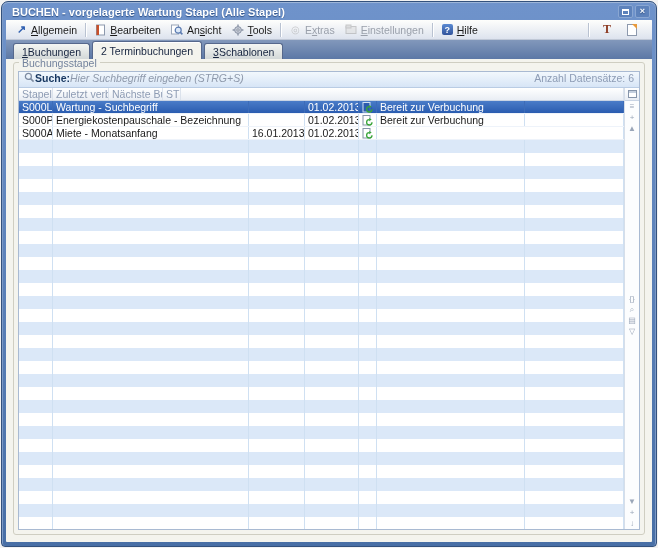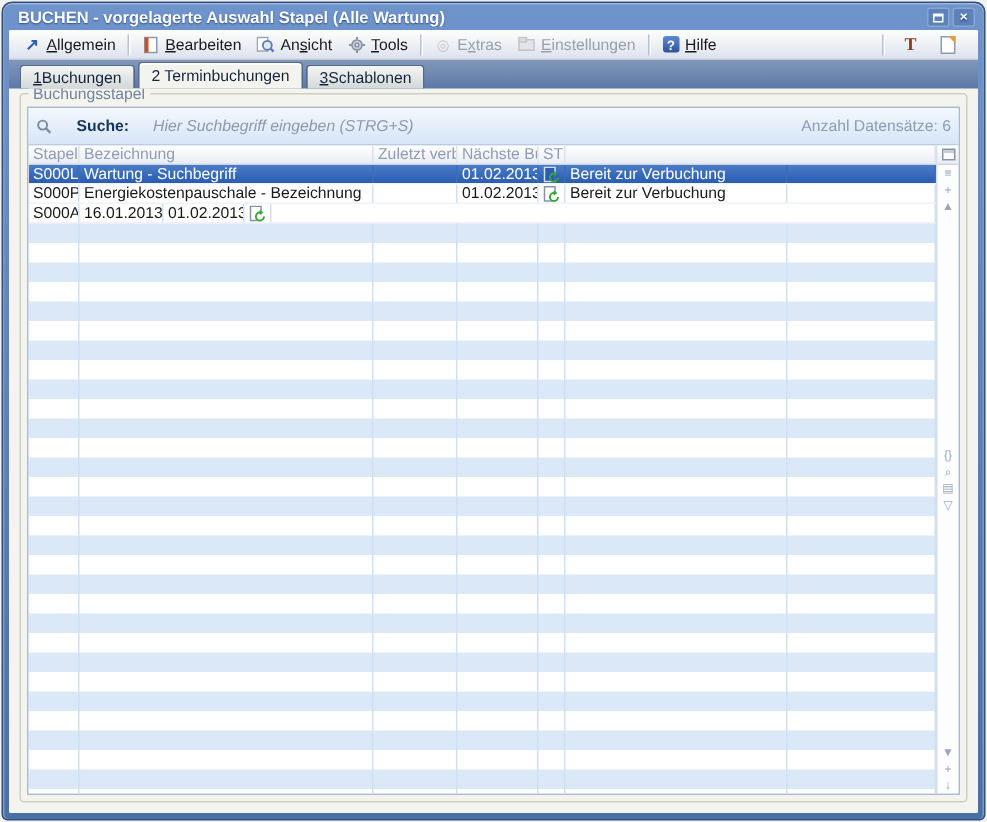--- a/index.html
+++ b/index.html
@@ -46,21 +46,21 @@
   .tab.active{ height:18px; background:#f4f4ee; font-weight:normal; box-shadow:inset 0 1px 0 #fff; position:relative; z-index:2;}
 
   
   .content{ flex:1; padding:3px 7px 7px 7px; overflow:hidden; }
   .groupbox{ height:100%; border:1px solid #cfcec2; border-radius:3px; position:relative; padding:8px 4px 4px 4px; }
   .groupbox legend{ position:absolute; top:-6px; left:5px; background:#f4f4ee; padding:0 3px; font-size:10.5px; color:#73839d; }
   .panel{ height:100%; border:1px solid #a9bad2; background:#fff; display:flex; flex-direction:column; overflow:hidden;}
 
   
   .searchbar{ height:16px; flex:0 0 16px; background:linear-gradient(#f2f8fd,#d7e5f6); border-bottom:1px solid #b9cce4;
-    display:flex; align-items:center; gap:16px; padding:12px 5px; font-size:10.5px; }
+    display:flex; align-items:flex-start; gap:0; padding:0 5px; font-size:10.5px; }
   .search-label{ font-weight:bold; color:#16365f; }
   .search-ph{ font-style:italic; color:#8e99ab; }
   .rec-count{ margin-left:auto; color:#8d9cb5; }
 
   
   .gridwrap{ flex:1; display:flex; overflow:hidden; }
   .grid{ flex:1; display:flex; flex-direction:column; overflow:hidden; font-size:10.5px; }
   .gridhead{ display:flex; height:13px; flex:0 0 13px; background:linear-gradient(#ffffff,#e9edf4);
     border-bottom:1px solid #c9d4e4; color:#8e9cb4; }
   .hcell{ padding:0 3px; border-right:1px solid #dbe2ec; white-space:nowrap; overflow:hidden; line-height:12px; }
@@ -81,21 +81,21 @@
   .ns-ico{ font-size:8px; line-height:11px; height:11px; cursor:default; }
   .ns-gap{ flex:1; }
   .chooser{ width:9px; height:8px; border:1px solid #8795aa; background:#fff; box-shadow:inset 0 2px 0 #c4cfde; }
 </style>
 </head>
 <body>
 
 <div class="window">
 
   <div class="titlebar">
-    <span class="title">BUCHEN - vorgelagerte Auswahl Stapel (Alle Wartung)</span>
+    <span class="title">BUCHEN - vorgelagerte Wartung Stapel (Alle Stapel)</span>
     <span class="tb-ctl">
         <span class="restore-glyph"></span>
       </span>
     <span class="tb-ctl">
         <span class="close-glyph">×</span>
       </span>
   </div>
 
   <div class="app-inner">
 
@@ -194,21 +194,20 @@
             </svg>
             <span class="search-label">Suche:</span>
             <span class="search-ph">Hier Suchbegriff eingeben (STRG+S)</span>
             <span class="rec-count">Anzahl Datensätze: 6</span>
           </div>
 
           <div class="gridwrap">
             <div class="grid">
               <div class="gridhead" id="grid-head">
                   <span class="hcell" style="flex: 0 0 34px; width: 34px;">Stapel</span>
-                  <span class="hcell" style="flex: 0 0 196px; width: 196px;">Bezeichnung</span>
                   <span class="hcell a-right" style="flex: 0 0 56px; width: 56px;">Zuletzt verbucht</span>
                   <span class="hcell" style="flex: 0 0 54px; width: 54px;">Nächste Buchun</span>
                   <span class="hcell" style="flex: 0 0 18px; width: 18px;">ST</span>
                   <span class="hcell" style="flex: 1 1 0%;"></span>
                 </div>
               <div id="grid-body" style="flex:1;overflow:hidden;display:flex;flex-direction:column;">
                   <div class="row datarow selected">
                     <span class="cell" style="flex: 0 0 34px; width: 34px;">S000L</span>
                     <span class="cell" style="flex: 0 0 196px; width: 196px;">Wartung - Suchbegriff</span>
                     <span class="cell a-right" style="flex: 0 0 56px; width: 56px;"></span>
@@ -235,20 +234,21 @@
                         <circle cx="7.3" cy="7.3" r="3.1" fill="#ffffff" opacity="0.85"></circle>
                         <path d="M7.3 4.6 a2.7 2.7 0 1 0 2.7 2.7" fill="none" stroke="#3aa53a" stroke-width="1.3"></path>
                         <path d="M7.1 2.9 l2.6 1.7 -2.6 1.7 z" fill="#3aa53a"></path>
                       </svg>
                     </span>
                     <span class="cell" style="flex: 0 0 148px; width: 148px;">Bereit zur Verbuchung</span>
                     <span class="cell" style="flex: 1 1 0%;"></span>
                   </div>
                   <div class="row datarow">
                     <span class="cell" style="flex: 0 0 34px; width: 34px;">S000A</span>
+                    <span class="cell" style="flex: 0 0 196px; width: 196px;">Miete - Monatsanfang</span>
                     <span class="cell a-right" style="flex: 0 0 56px; width: 56px;">16.01.2013 /Mi</span>
                     <span class="cell a-right" style="flex: 0 0 54px; width: 54px;">01.02.2013 /Fr</span>
                     <span class="cell c-st" style="flex: 0 0 18px; width: 18px;">
                       <svg width="11" height="11" viewBox="0 0 11 11">
                         <rect x="1" y="0.5" width="7" height="9.5" fill="#ffffff" stroke="#8494a6"></rect>
                         <circle cx="7.3" cy="7.3" r="3.1" fill="#ffffff" opacity="0.85"></circle>
                         <path d="M7.3 4.6 a2.7 2.7 0 1 0 2.7 2.7" fill="none" stroke="#3aa53a" stroke-width="1.3"></path>
                         <path d="M7.1 2.9 l2.6 1.7 -2.6 1.7 z" fill="#3aa53a"></path>
                       </svg>
                     </span>

